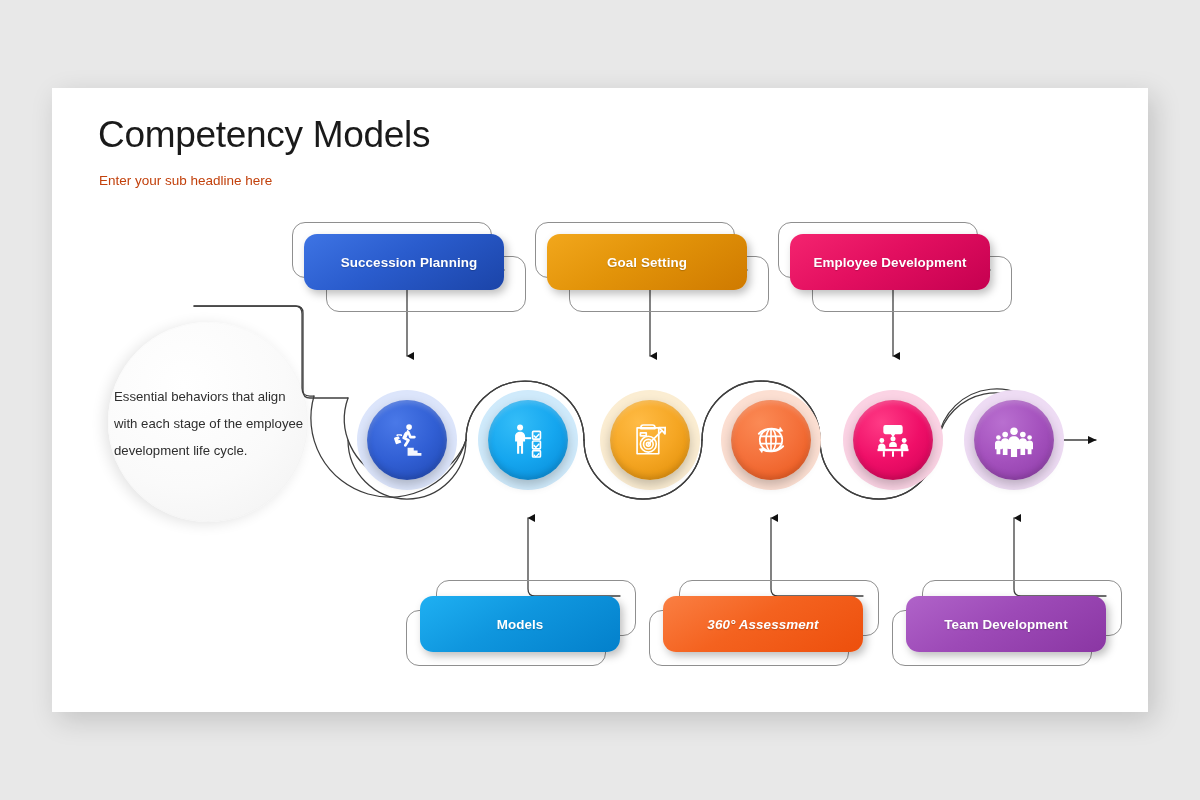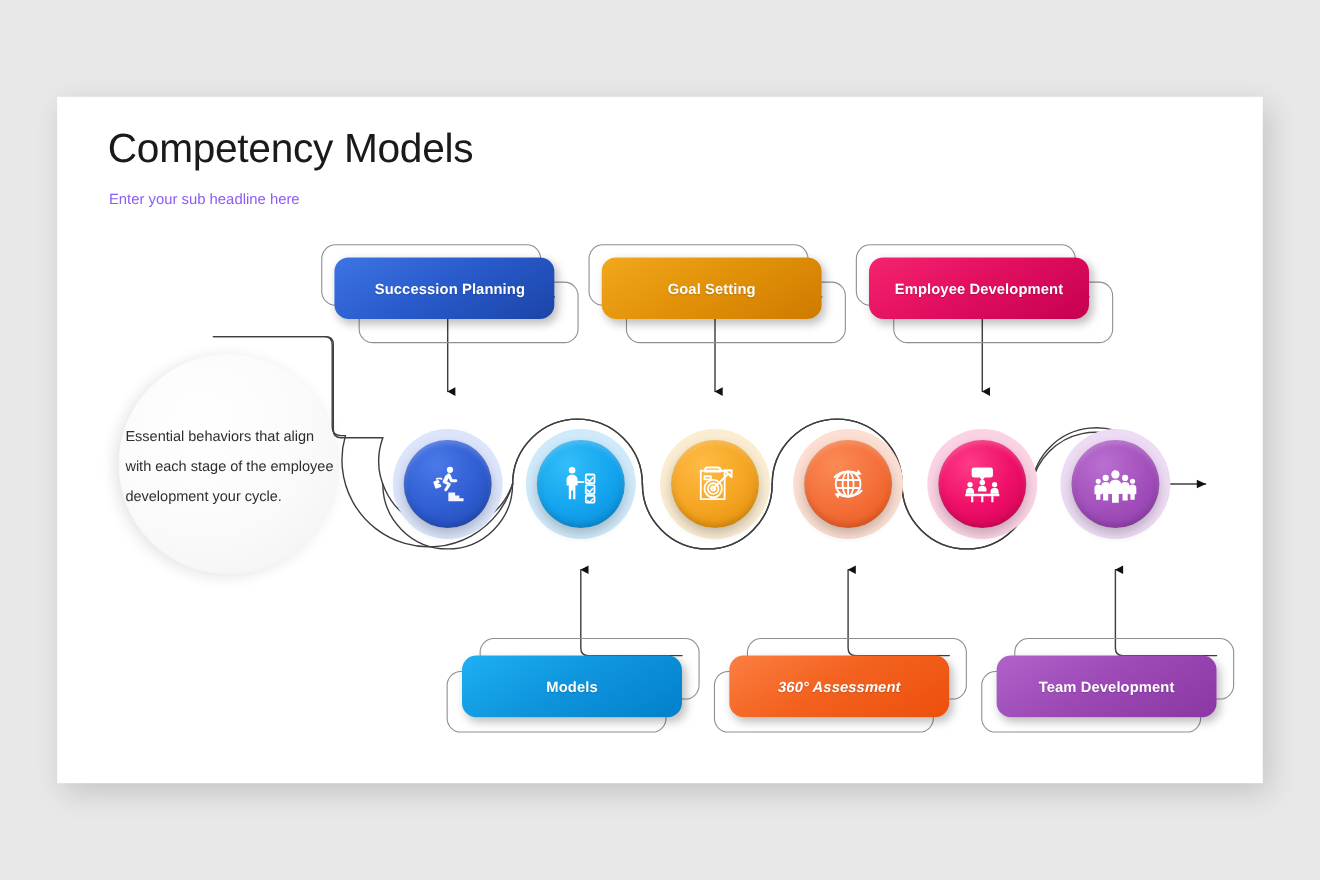--- a/index.html
+++ b/index.html
@@ -21,21 +21,21 @@
   }
 
   
   #title {
     position: absolute; left: 46px; top: 26px;
     font-size: 37px; font-weight: 400; color: #1a1a1a;
     letter-spacing: -0.3px; white-space: nowrap;
   }
   #subtitle {
     position: absolute; left: 47px; top: 85px;
-    font-size: 13.5px; font-weight: 400; color: #8b5cf6;
+    font-size: 13.5px; font-weight: 400; color: #c2410c;
     white-space: nowrap;
   }
 
   
   #intro-circle {
     position: absolute; left: 56px; top: 234px;
     width: 200px; height: 200px; border-radius: 50%;
     background: radial-gradient(circle at 38% 32%, #ffffff 0%, #fafafa 55%, #f1f1f1 100%);
     box-shadow: -4px 2px 14px rgba(0,0,0,0.11), inset 0 0 0 1px rgba(0,0,0,0.012);
   }
@@ -88,21 +88,21 @@
 </head>
 <body>
 
 <div id="stage">
   <div id="slide">
 
     <div id="title">Competency Models</div>
     <div id="subtitle">Enter your sub headline here</div>
 
     <div id="intro-circle"></div>
-    <div id="intro-text">Essential behaviors that align with each stage of the employee development your cycle.</div>
+    <div id="intro-text">Essential behaviors that align with each stage of the employee development life cycle.</div>
 
     <svg id="wires" viewBox="0 0 1096 624" xmlns="http://www.w3.org/2000/svg">
       <defs>
         <marker id="ah-down" markerWidth="9" markerHeight="9" refX="4.5" refY="7.6" orient="auto" markerUnits="userSpaceOnUse">
           <path d="M0.6,0.6 L8.4,0.6 L4.5,8 Z" fill="#111"></path>
         </marker>
         <marker id="ah-up" markerWidth="9" markerHeight="9" refX="4.5" refY="1.4" orient="auto" markerUnits="userSpaceOnUse">
           <path d="M0.6,8.4 L8.4,8.4 L4.5,1 Z" fill="#111"></path>
         </marker>
         <marker id="ah-right" markerWidth="10" markerHeight="9" refX="8.6" refY="4.5" orient="auto" markerUnits="userSpaceOnUse">

